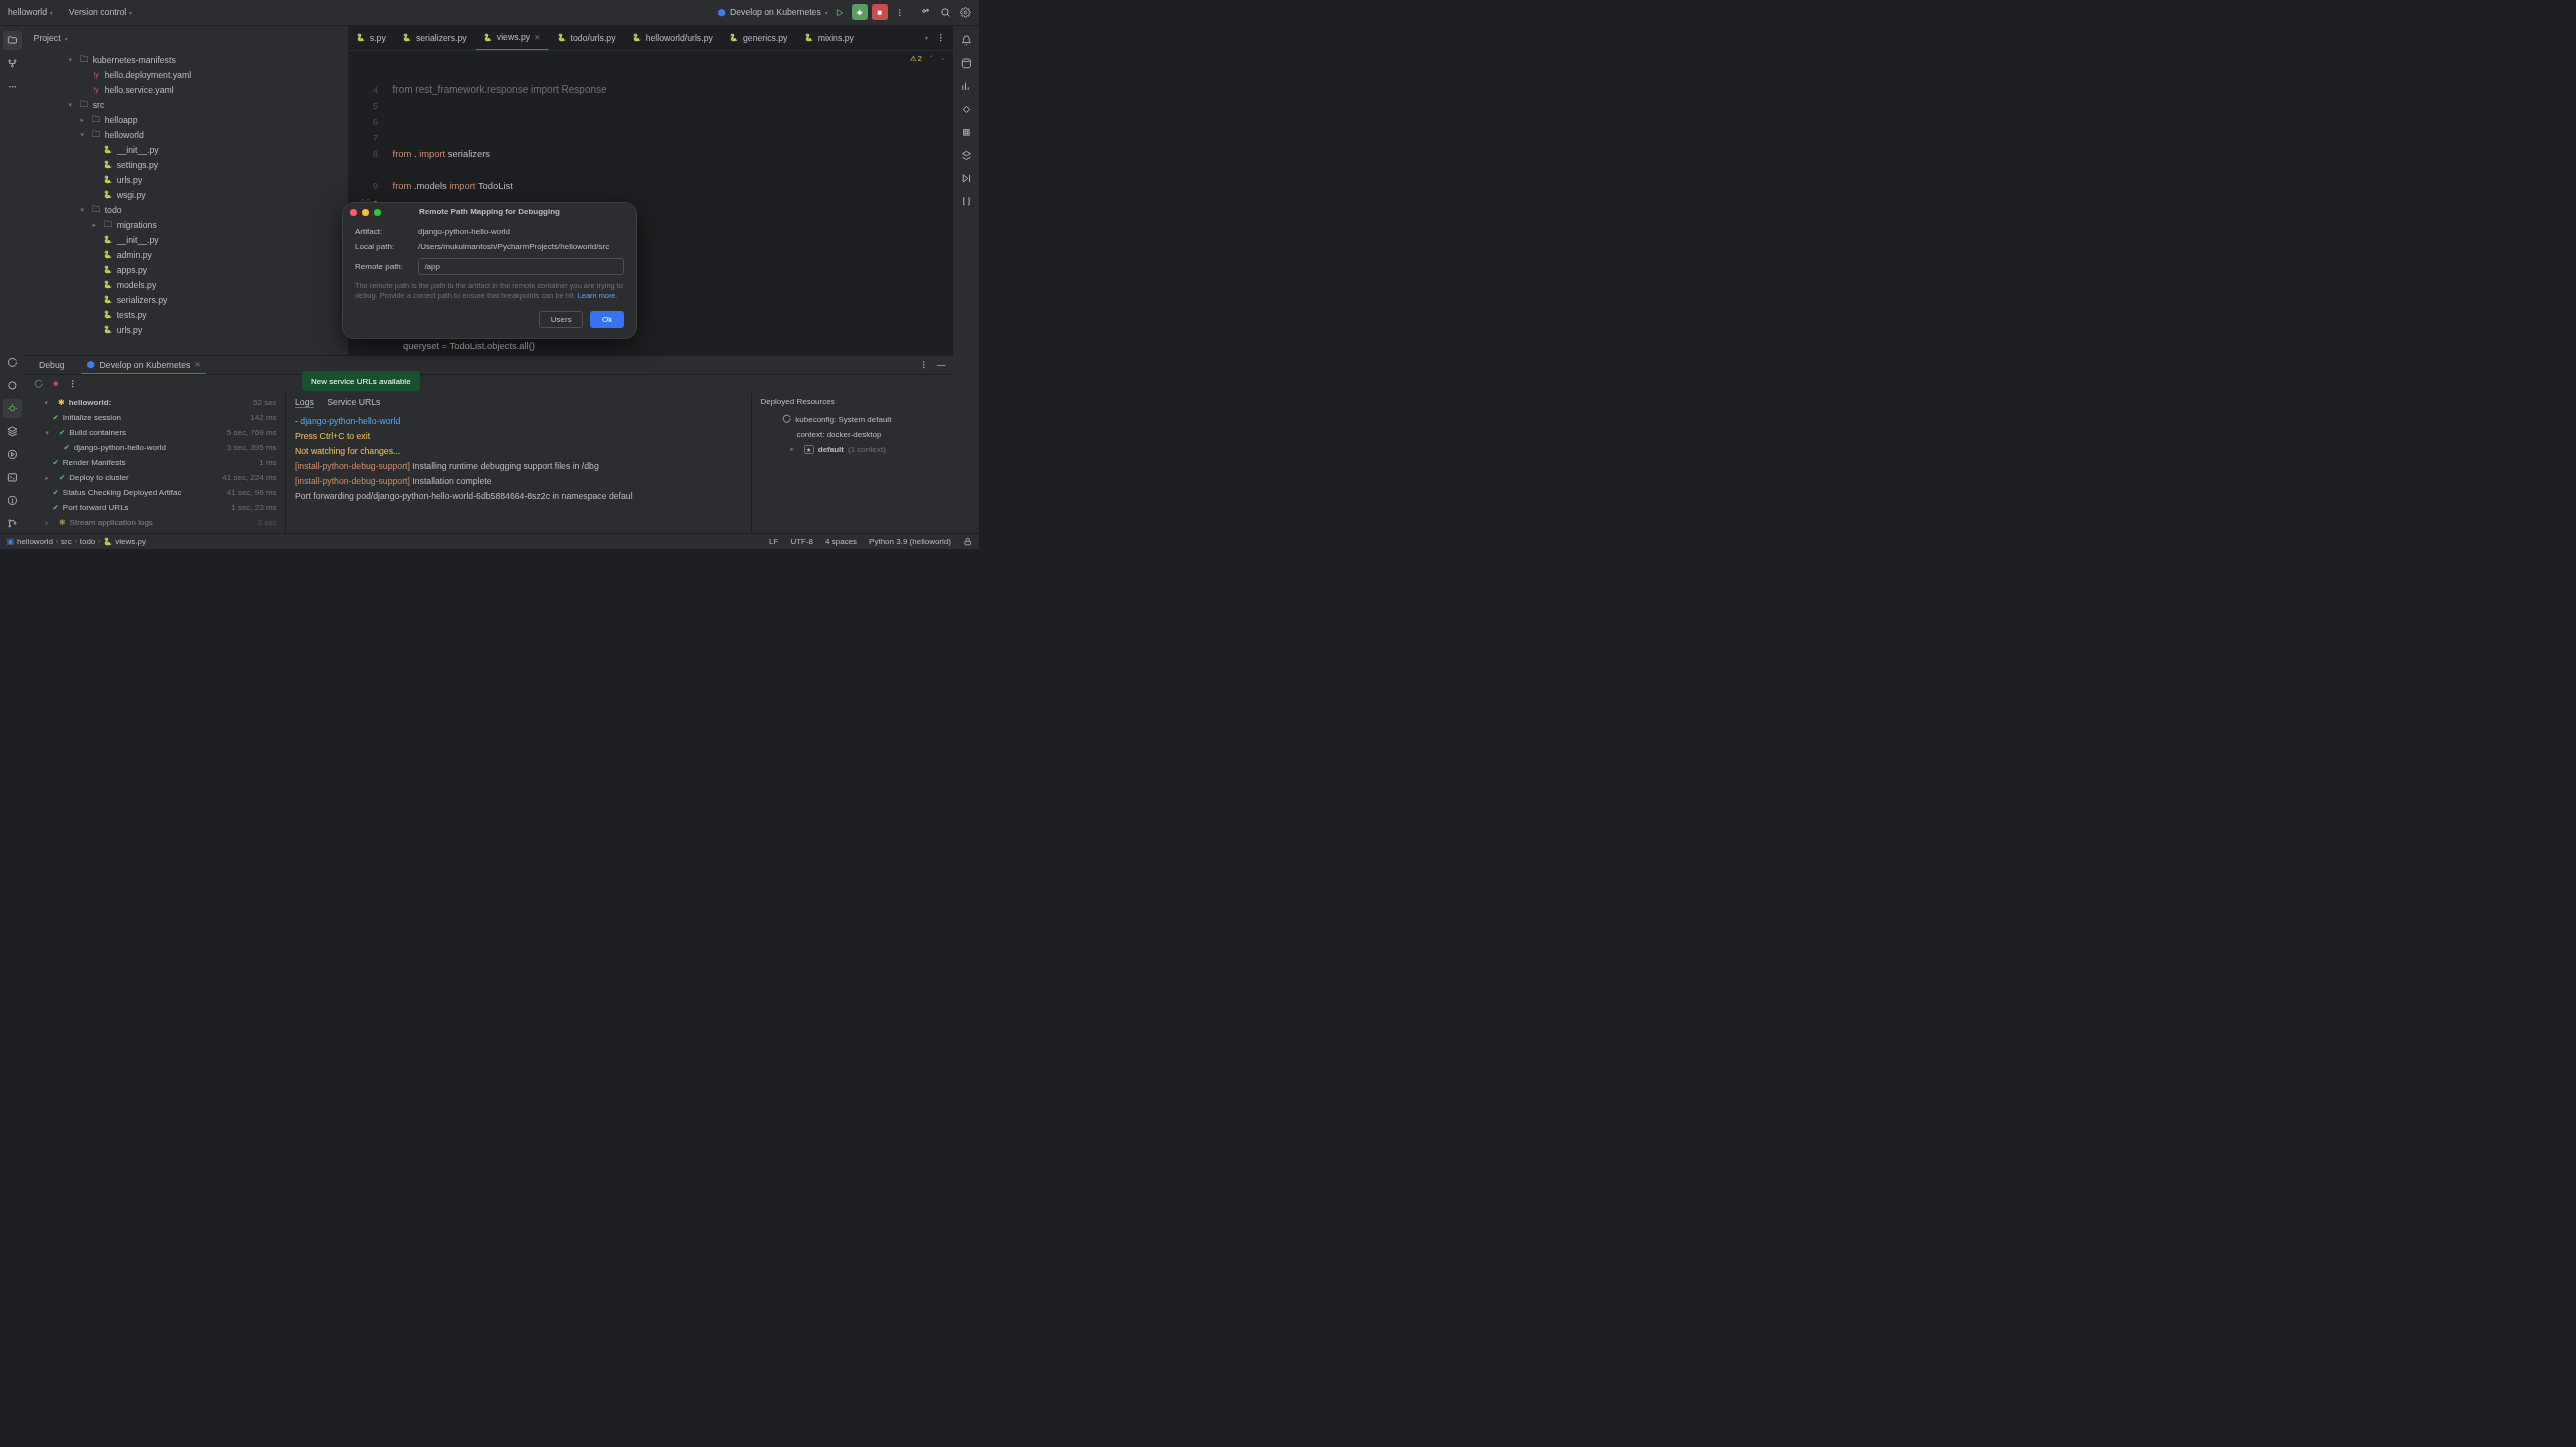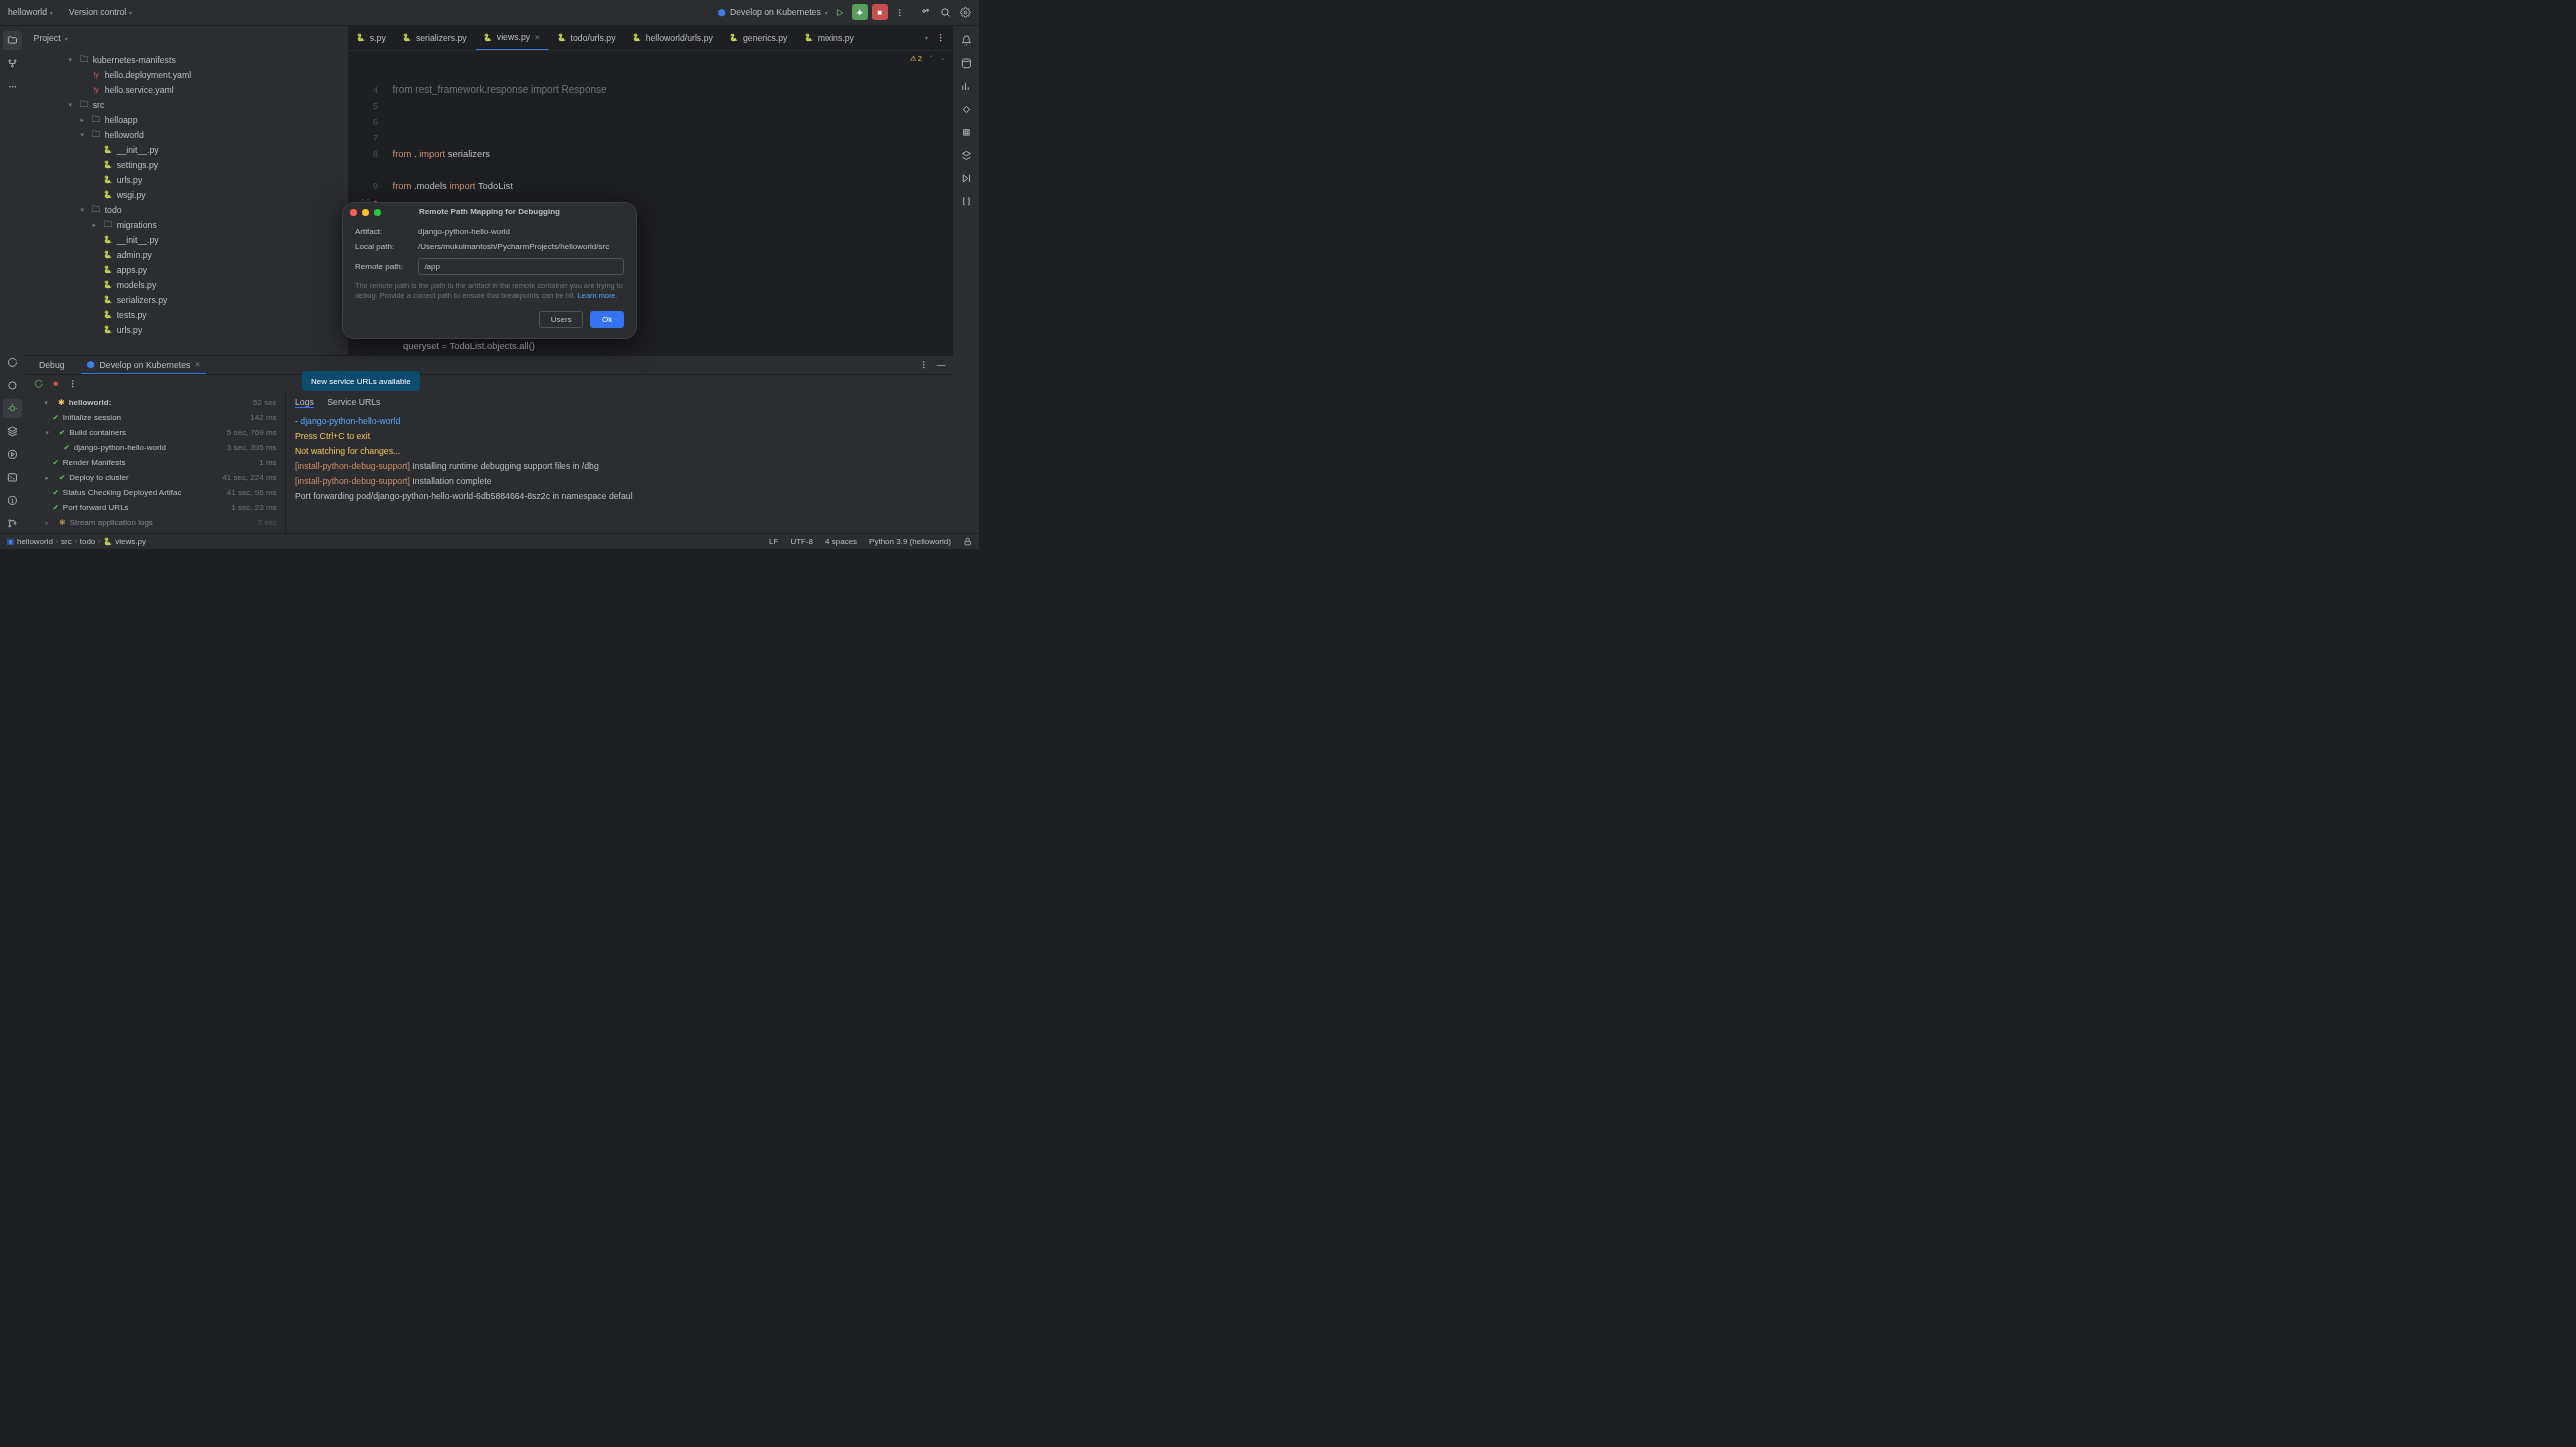--- a/index.html
+++ b/index.html
@@ -54,21 +54,21 @@
     .fn { color: #56a8f5; }
     .faded { color: #6f737a; font-size: 10px; }
 
     
     .debug-panel { height: 178px; background: #2b2d30; border-top: 0.7px solid #1e1f22; display: flex; flex-direction: column; }
     .debug-tabs { display: flex; height: 24px; align-items: center; padding: 0 8px; gap: 10.8px; border-bottom: 0.7px solid #1e1f22; }
     .debug-tab { display: flex; align-items: center; gap: 4px; padding: 0 5.4px; height: 100%; }
     .debug-tab.active { border-bottom: 1.3px solid #3574f0; }
     .debug-tabs-end { margin-left: auto; display: flex; gap: 8px; }
     .debug-toolbar { display: flex; align-items: center; height: 21.5px; padding: 0 8px; gap: 8px; position: relative; }
-    .toast { position: absolute; left: 276px; top: -4px; background: #0c4a6e; color: #fff; padding: 5.4px 9.4px; border-radius: 4px; font-size: 8px; }
+    .toast { position: absolute; left: 276px; top: -4px; background: #14532d; color: #fff; padding: 5.4px 9.4px; border-radius: 4px; font-size: 8px; }
     .debug-body { flex: 1; display: flex; }
     .debug-left { width: 260px; border-right: 0.7px solid #1e1f22; overflow: auto; padding: 2.7px 0; }
     .debug-row { display: flex; align-items: center; height: 15px; padding: 0 8px 0 27px; gap: 4px; font-size: 8px; }
     .debug-row .time { margin-left: auto; color: #6f737a; }
     .check { color: #5fb865; font-size: 7.4px; }
     .debug-center { flex: 1; display: flex; flex-direction: column; }
     .log-tabs { display: flex; height: 19px; padding: 0 9.4px; gap: 13.5px; align-items: center; }
     .log-tab.active { border-bottom: 1.3px solid #3574f0; }
     .log-output { flex: 1; font-family: "JetBrains Mono", Menlo, monospace; font-size: 8.7px; line-height: 15px; padding: 2.7px 9.4px; overflow: hidden; }
     .log-line { white-space: nowrap; }
@@ -545,20 +545,38 @@
           </div>
           <div class="log-output">
             <div class="log-line"><span> - </span><span class="url">django-python-hello-world</span></div>
             <div class="log-line"><span class="warn">Press Ctrl+C to exit</span></div>
             <div class="log-line"><span class="warn">Not watching for changes...</span></div>
             <div class="log-line"><span class="tag">[install-python-debug-support]</span><span> Installing runtime debugging support files in /dbg</span></div>
             <div class="log-line"><span class="tag">[install-python-debug-support]</span><span> Installation complete</span></div>
             <div class="log-line"><span>Port forwarding pod/django-python-hello-world-6db5884664-8sz2c in namespace defaul</span></div>
           </div>
         </div>
+        <div class="debug-right">
+          <div class="debug-right-title">Deployed Resources</div>
+          <div class="debug-right-row">
+              <svg class="ico-sm" viewBox="0 0 24 24" fill="none" stroke="#bcbec4" stroke-width="2">
+                <path d="M21 12a9 9 0 1 1-3-6.7L21 8"></path>
+              </svg>
+              <span>kubeconfig: System default</span>
+            </div>
+          <div class="debug-right-row" style="padding-left:36px">
+              <span>context: docker-desktop</span>
+            </div>
+          <div class="debug-right-row" style="padding-left:30px">
+              <span class="tree-arrow">▸</span>
+              <span style="border:0.7px solid #6f737a;border-radius:1.3px;padding:0 1.3px;font-size:6px">★</span>
+              <b>default</b> 
+              <span style="color:#6f737a">(1 context)</span>
+            </div>
+        </div>
       </div>
     </div>
   </div>
 
   <div class="right-rail">
     <div class="rail-btn">
         <svg class="ico" viewBox="0 0 24 24" fill="none" stroke="#bcbec4" stroke-width="2">
           <path d="M18 8a6 6 0 0 0-12 0c0 7-3 9-3 9h18s-3-2-3-9"></path>
           <path d="M13.7 21a2 2 0 0 1-3.4 0"></path>
         </svg>

